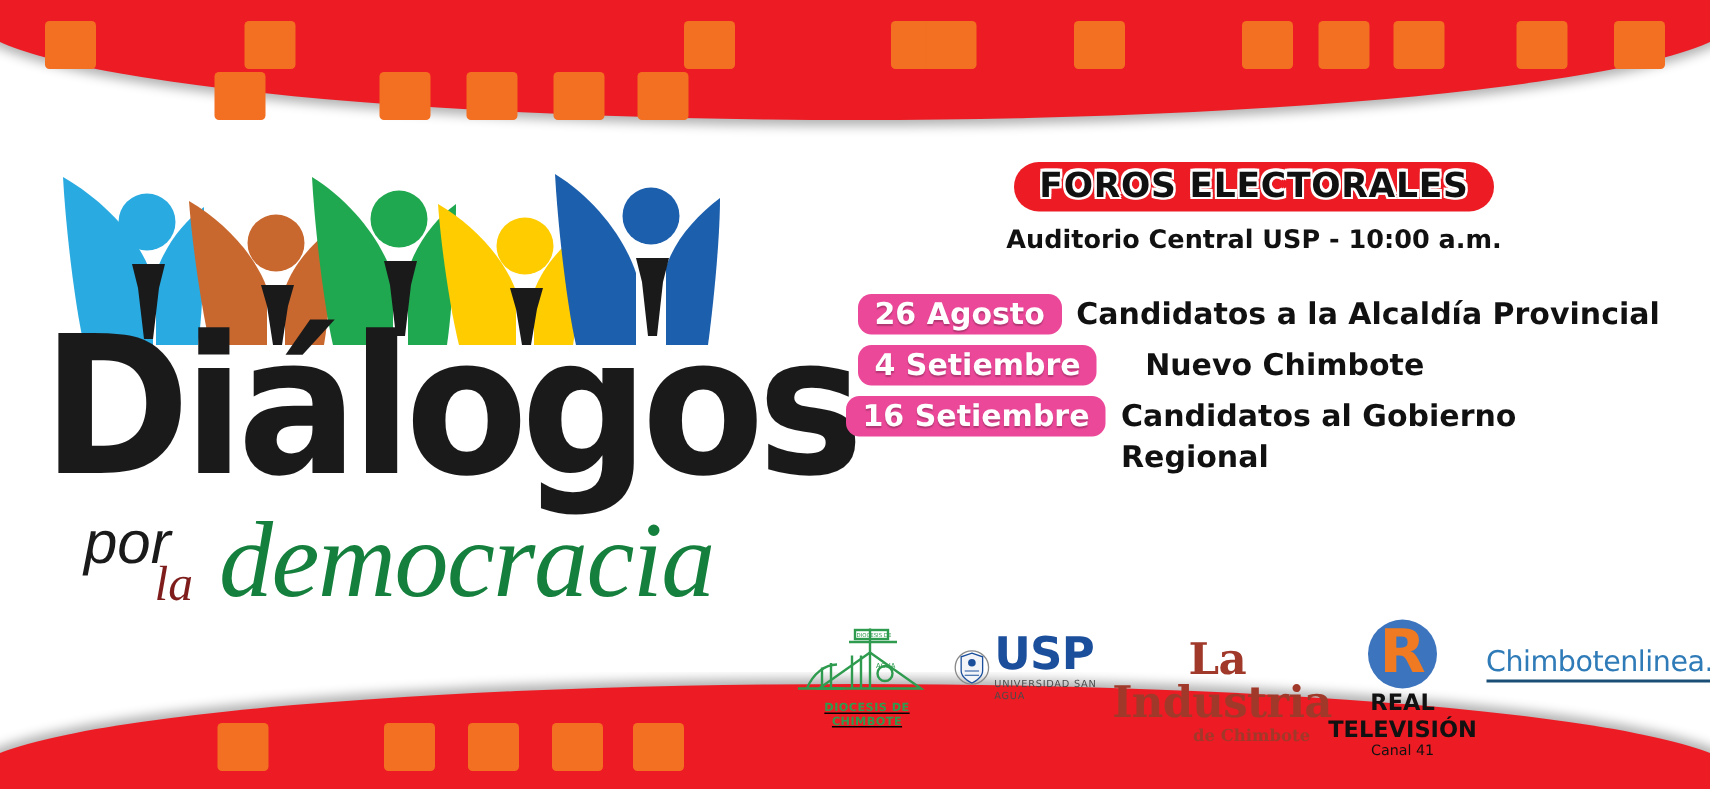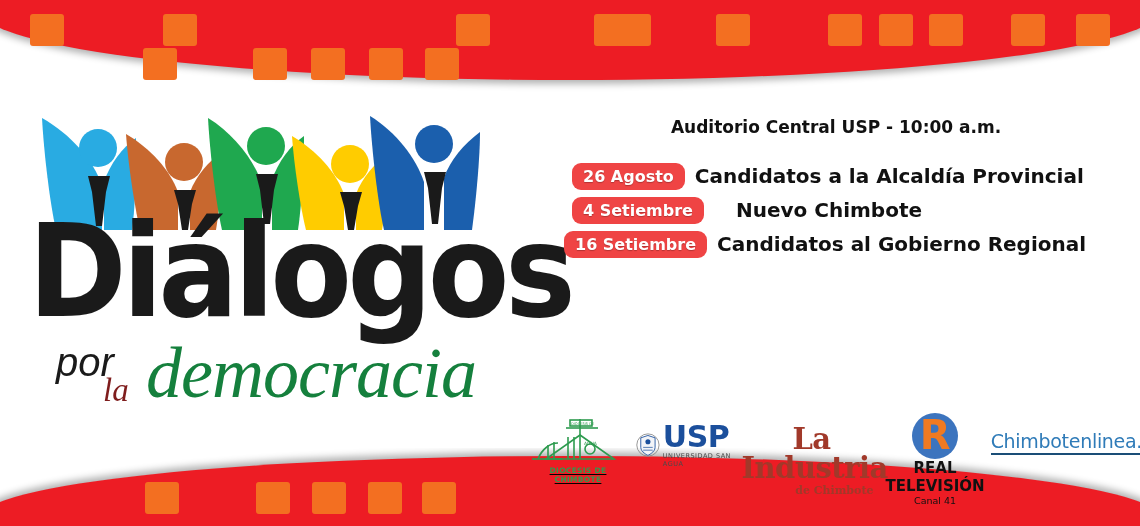--- a/index.html
+++ b/index.html
@@ -154,26 +154,26 @@
   #events {
     margin-top: 26px;
   }
   .event-row {
     display: flex;
     align-items: flex-start;
     margin-bottom: 7px;
   }
   .event-date {
     flex: 0 0 auto;
-    background: #ef4444;
+    background: #ec4899;
     border-radius: 9px;
     color: #ffffff;
     font-family: "DejaVu Sans", sans-serif;
     font-weight: bold;
-    font-size: 16px;
+    font-size: 20px;
     line-height: 27px;
     padding: 0 11px;
     white-space: nowrap;
     text-shadow: 0 1px 1px rgba(0,0,0,0.25);
   }
   .event-desc {
     font-family: "DejaVu Sans", sans-serif;
     font-weight: bold;
     font-size: 20px;
     line-height: 27px;
@@ -363,20 +363,21 @@
       </g>
     </svg>
 
     <div id="wordmark-dialogos">Diálogos</div>
     <div id="wordmark-por">por</div>
     <div id="wordmark-la">la</div>
     <div id="wordmark-democracia">democracia</div>
   </div>
 
   <div id="info-col">
+    <div id="foros-badge">FOROS ELECTORALES</div>
     <div id="auditorio">Auditorio Central USP - 10:00 a.m.</div>
 
     <div id="events">
 
       <div class="event-row ev-0">
         <span class="event-date">26 Agosto</span>
         <span class="event-desc">
           <span>Candidatos a la Alcaldía Provincial</span>
         </span>
       </div>

